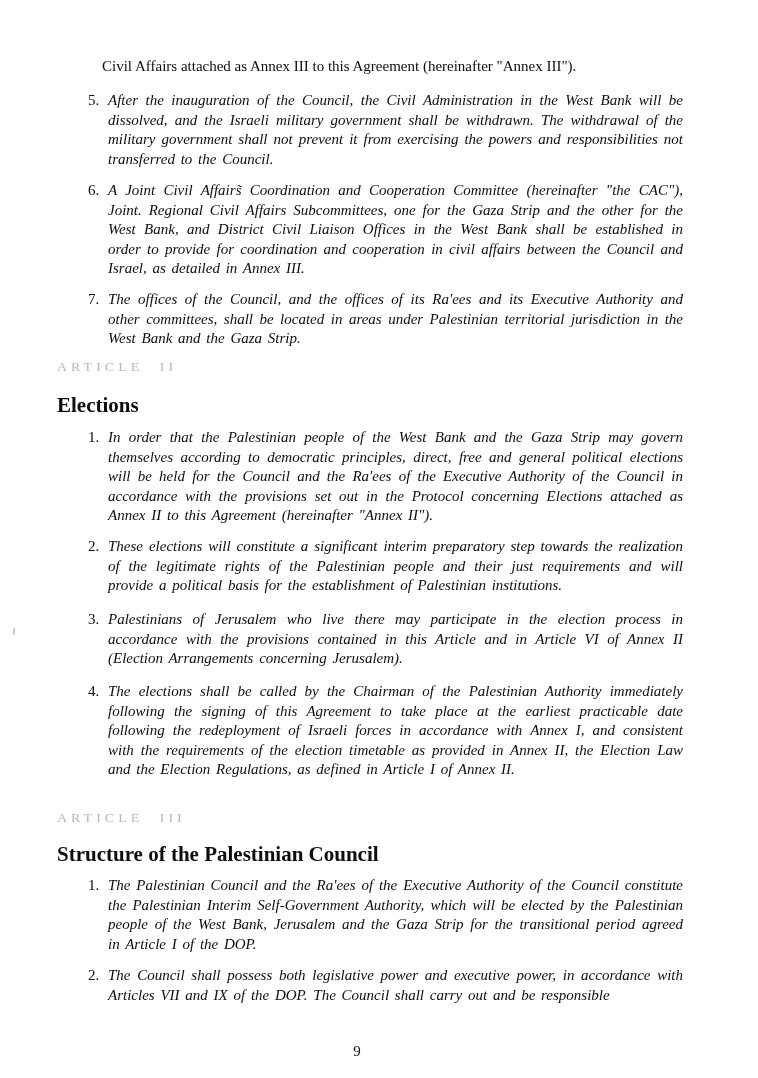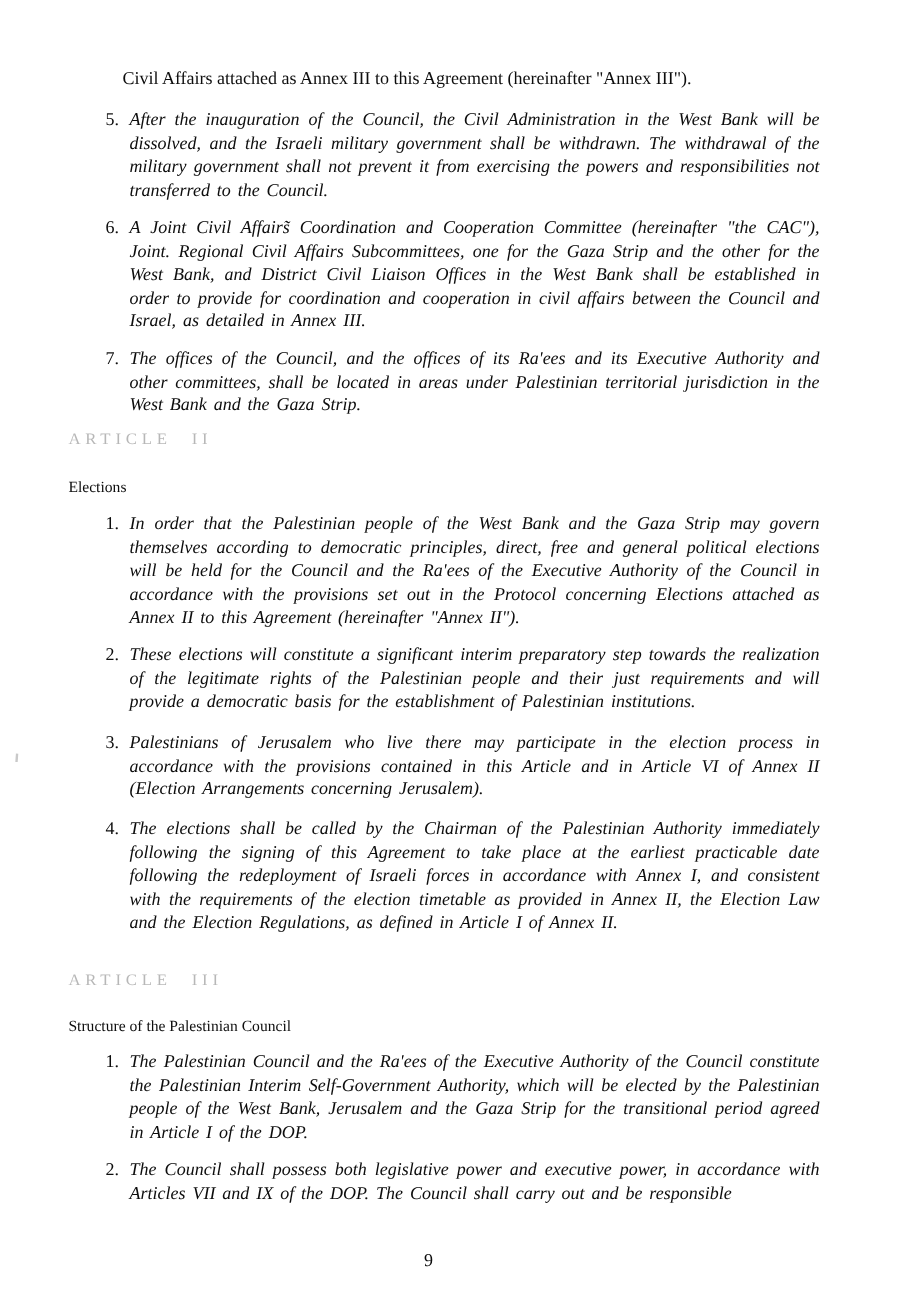--- a/index.html
+++ b/index.html
@@ -40,22 +40,22 @@
     top: 0;
   }
   .num-item .txt {
     display: block;
     font-style: italic;
   }
   .section-heading {
     position: absolute;
     left: 57px;
     margin: 0;
-    font-size: 13px;
-    font-weight: normal;
+    font-size: 21px;
+    font-weight: bold;
   }
   .faded-heading {
     position: absolute;
     left: 57px;
     margin: 0;
     font-size: 14px;
     font-weight: normal;
     color: #7d7d7d;
     opacity: 0.55;
     letter-spacing: 4px;
@@ -107,21 +107,21 @@
 
   <h2 class="section-heading" style="top:396px">Elections</h2>
 
   <div class="num-item" style="top:428px">
     <span class="num">1.</span>
     <span class="txt">In order that the Palestinian people of the West Bank and the Gaza Strip may govern themselves according to democratic principles, direct, free and general political elections will be held for the Council and the Ra'ees of the Executive Authority of the Council in accordance with the provisions set out in the Protocol concerning Elections attached as Annex II to this Agreement (hereinafter "Annex II").</span>
   </div>
 
   <div class="num-item" style="top:537px">
     <span class="num">2.</span>
-    <span class="txt">These elections will constitute a significant interim preparatory step towards the realization of the legitimate rights of the Palestinian people and their just requirements and will provide a democratic basis for the establishment of Palestinian institutions.</span>
+    <span class="txt">These elections will constitute a significant interim preparatory step towards the realization of the legitimate rights of the Palestinian people and their just requirements and will provide a political basis for the establishment of Palestinian institutions.</span>
   </div>
 
   <div class="num-item" style="top:610px">
     <span class="num">3.</span>
     <span class="txt">Palestinians of Jerusalem who live there may participate in the election process in accordance with the provisions contained in this Article and in Article VI of Annex II (Election Arrangements concerning Jerusalem).</span>
   </div>
 
   <div class="num-item" style="top:682px">
     <span class="num">4.</span>
     <span class="txt">The elections shall be called by the Chairman of the Palestinian Authority immediately following the signing of this Agreement to take place at the earliest practicable date following the redeployment of Israeli forces in accordance with Annex I, and consistent with the requirements of the election timetable as provided in Annex II, the Election Law and the Election Regulations, as defined in Article I of Annex II.</span>

